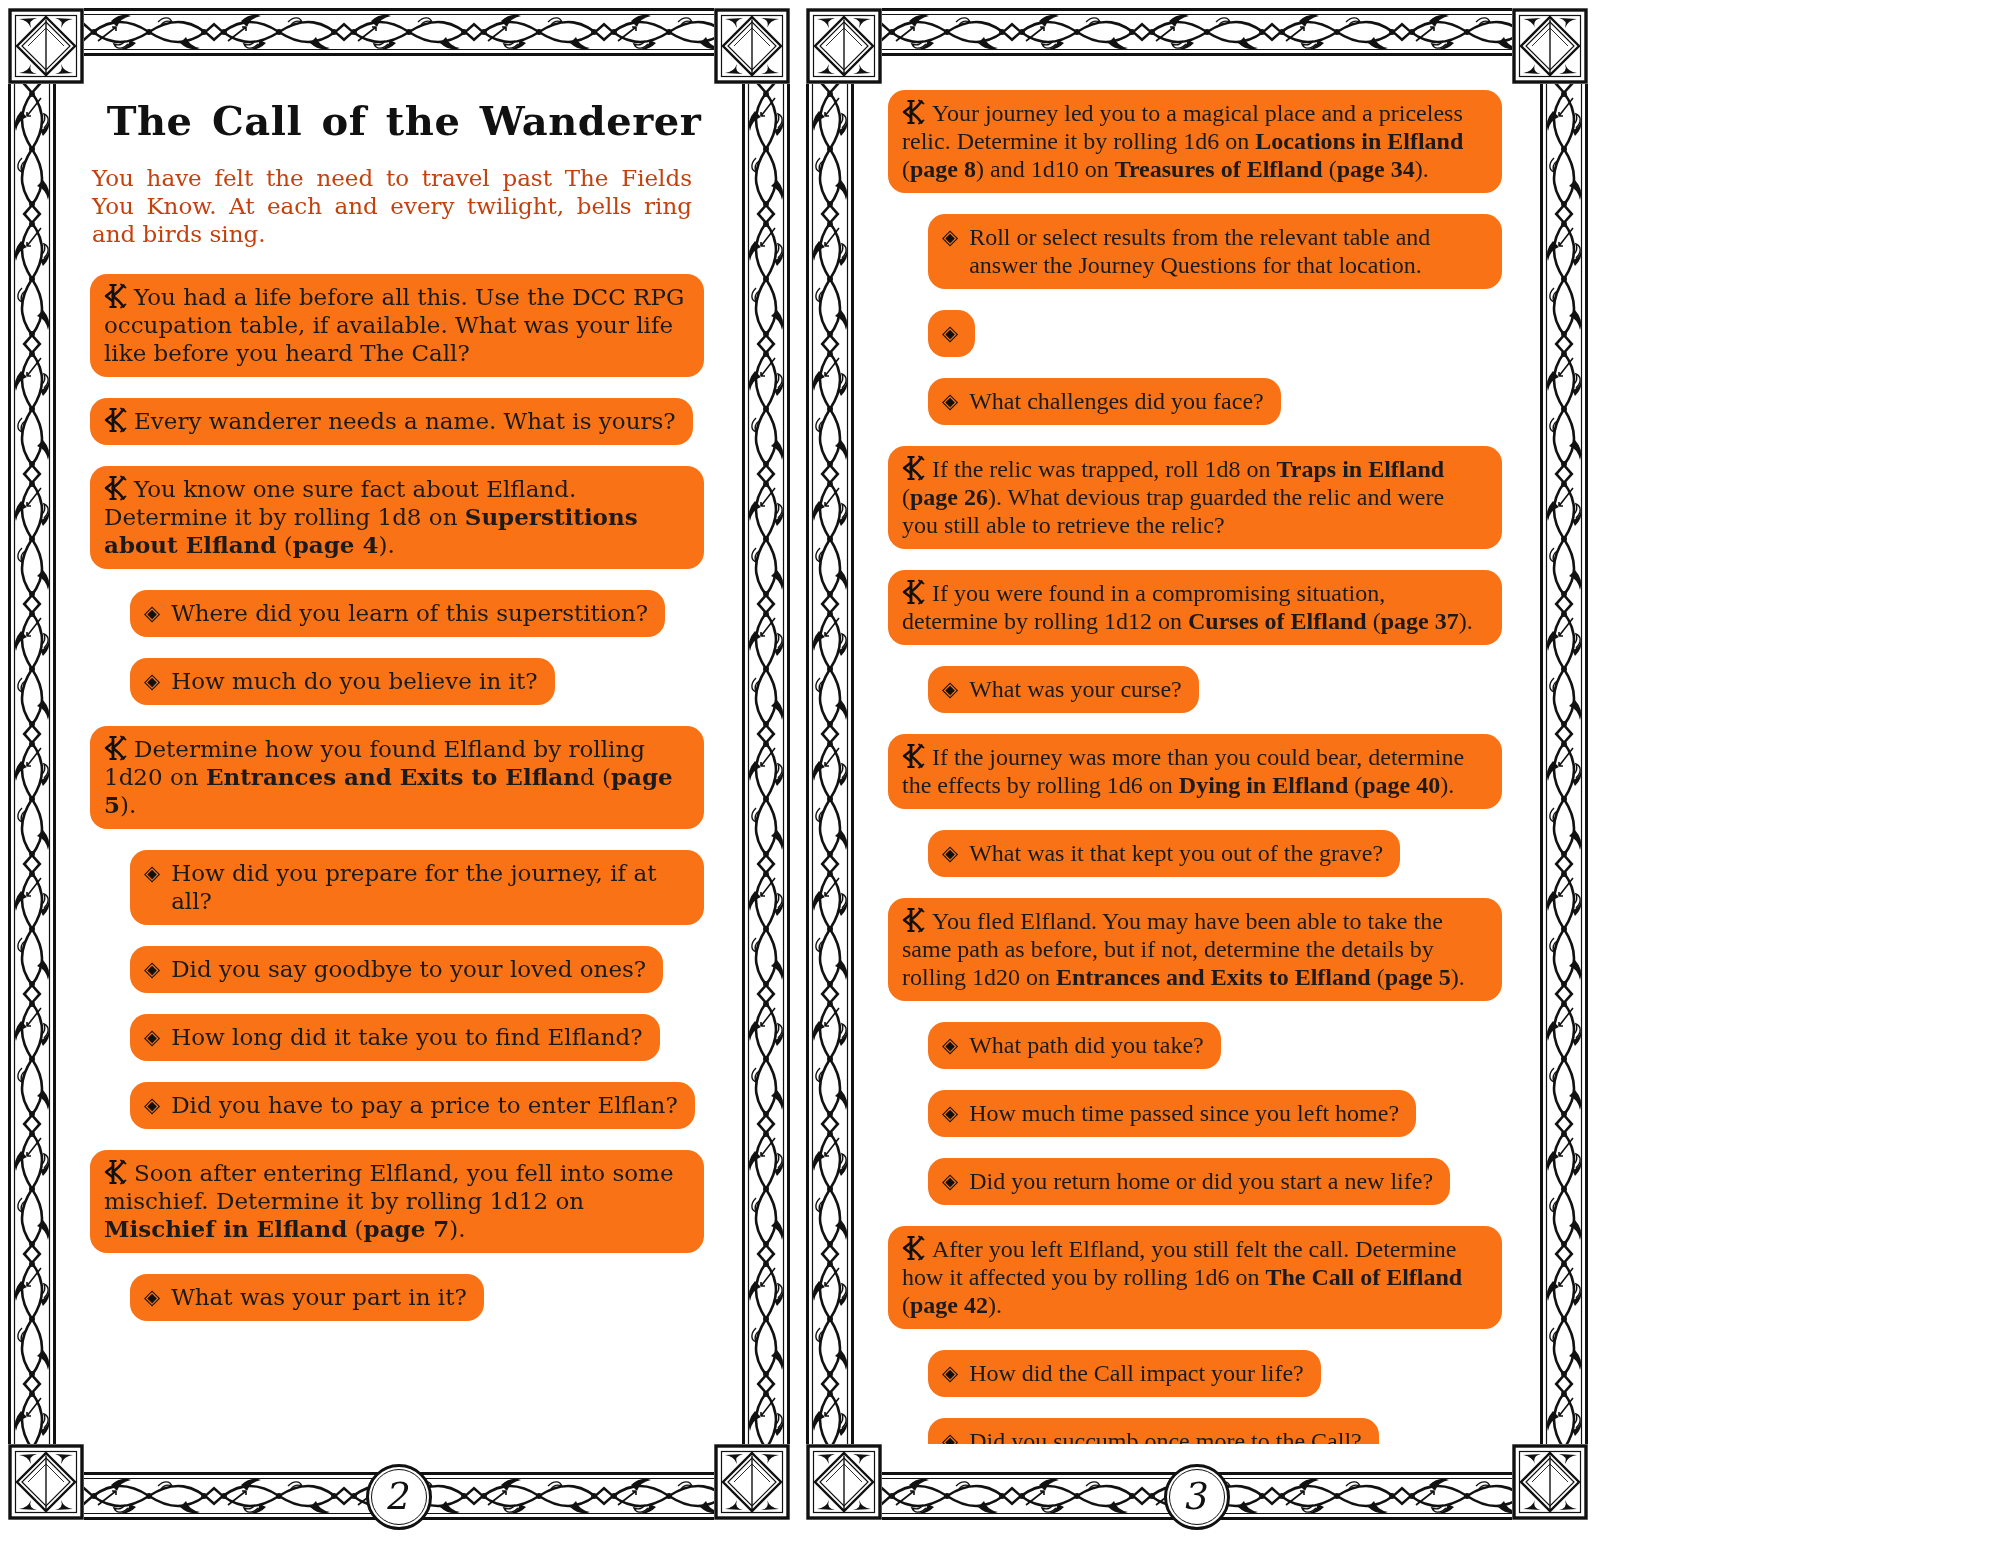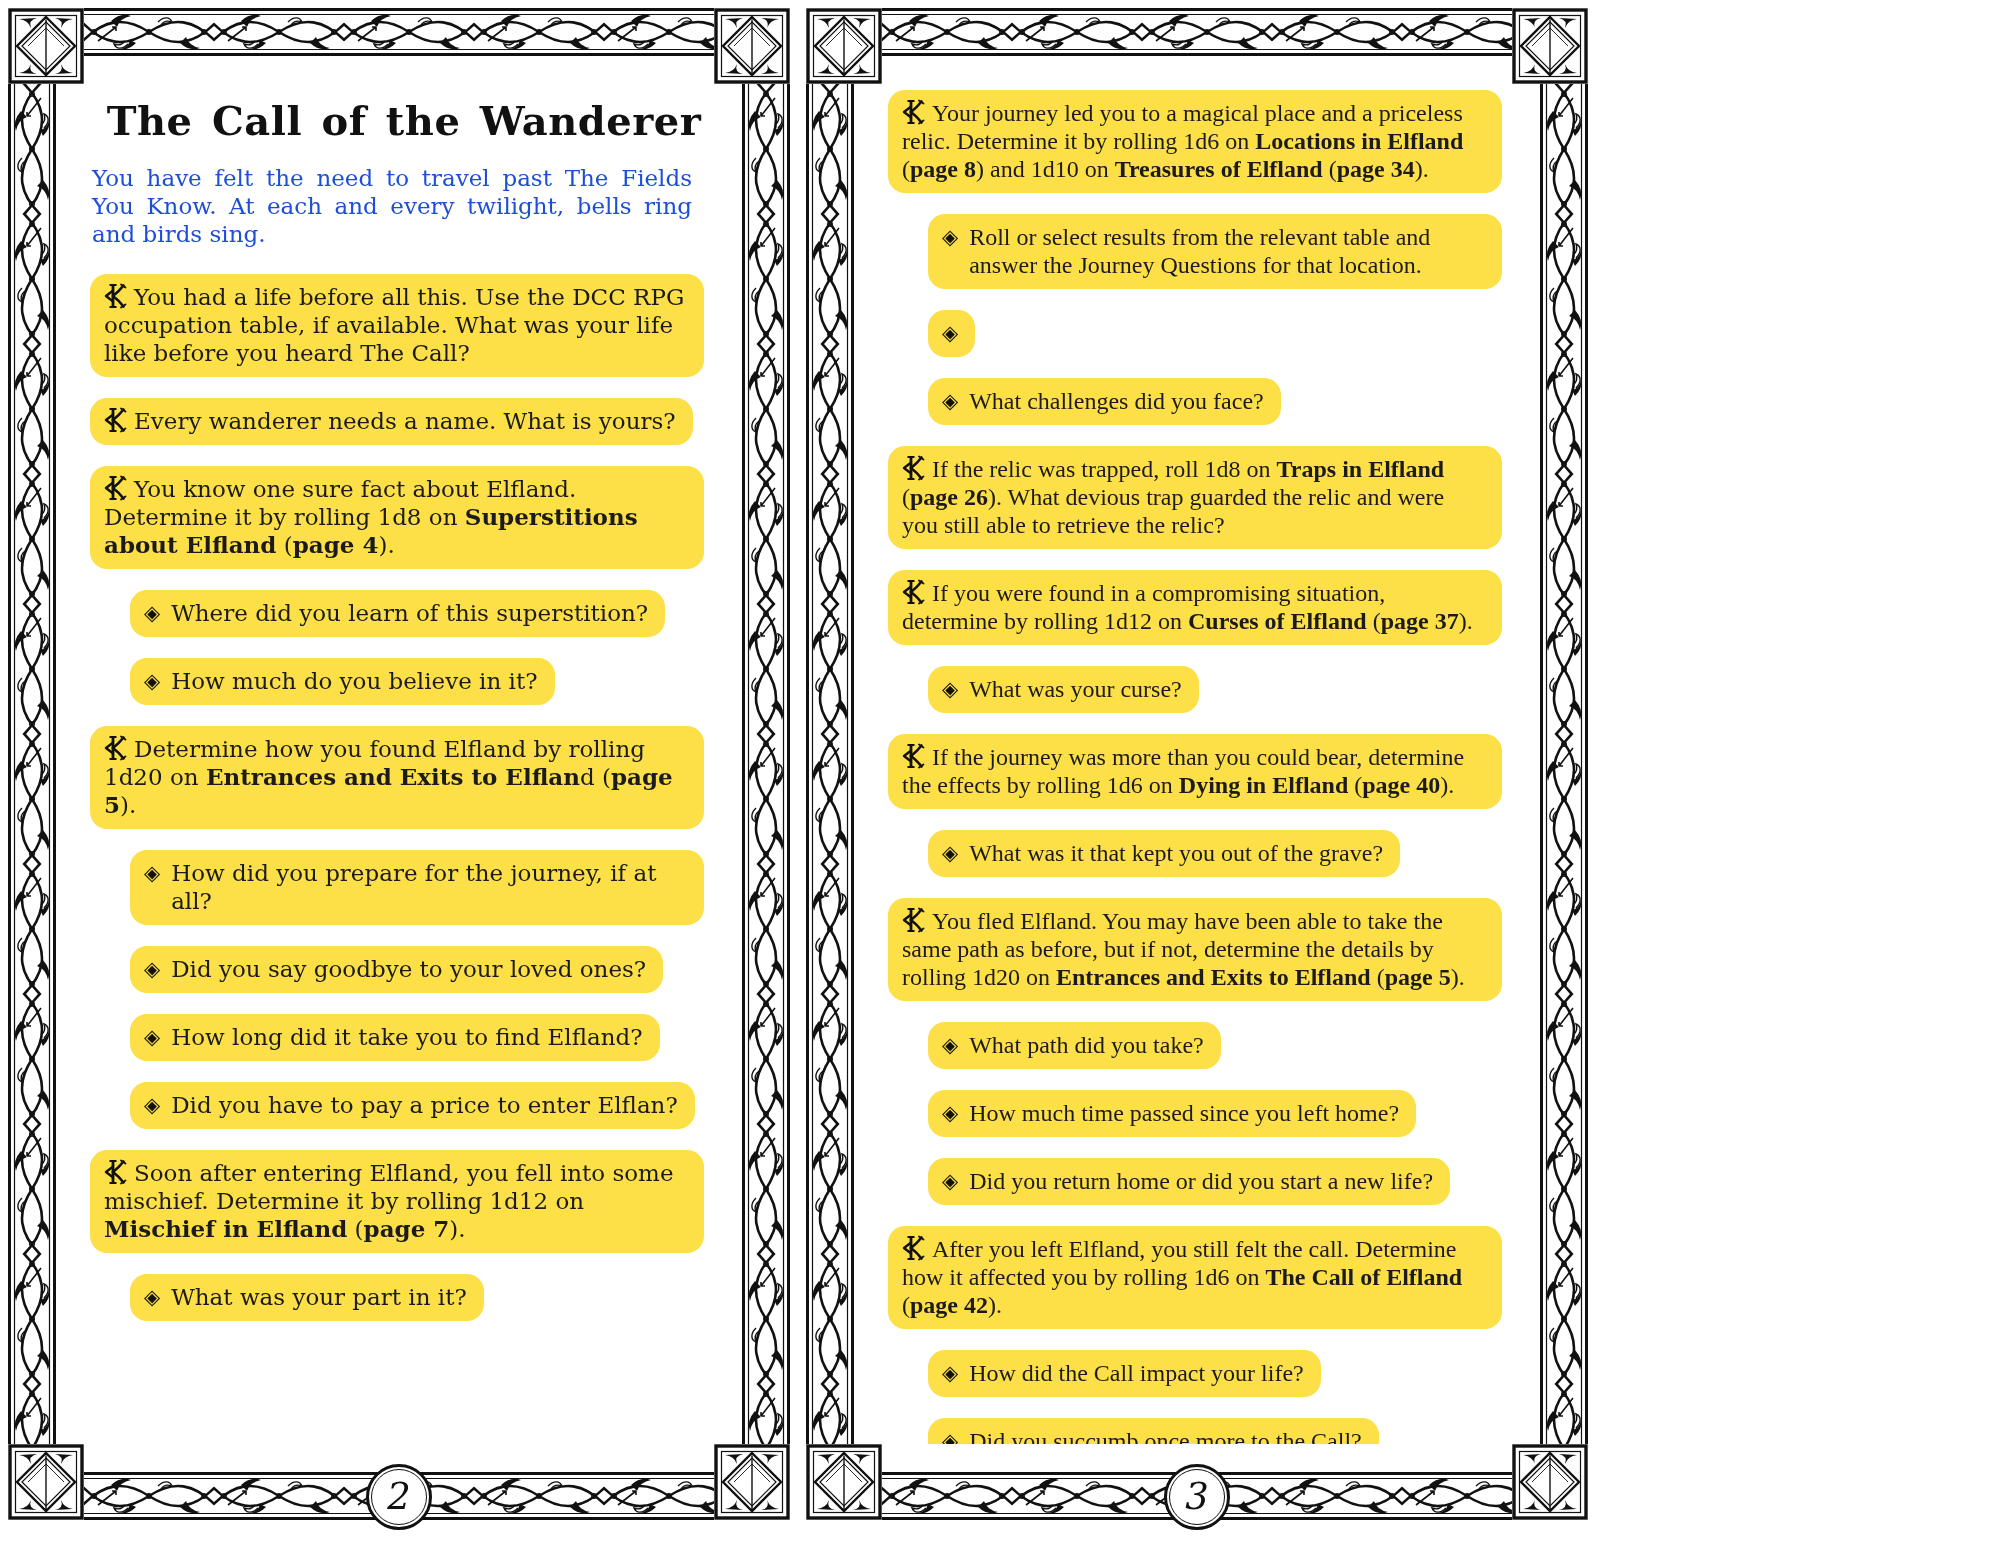--- a/index.html
+++ b/index.html
@@ -33,24 +33,24 @@
   .page-left .content{font-family:"DejaVu Serif","Liberation Serif",serif;font-size:23px;line-height:28px;}
   .page-right .content{font-family:"Liberation Serif",serif;font-size:24px;line-height:28px;}
 
   .doc-title{
     font-family:"DejaVu Serif","Liberation Serif",serif;
     font-weight:bold;font-size:40px;line-height:46px;
     text-align:center;width:628px;margin:10px 0 20px 0;
     letter-spacing:0.5px;word-spacing:5px;color:#111;
   }
   .intro{
-    width:600px;text-align:justify;margin:0 0 26px 2px;color:#1d4ed8;
+    width:600px;text-align:justify;margin:0 0 26px 2px;color:#c2410c;
   }
   .item{
-    background:#fde047;border-radius:17px;
+    background:#f97316;border-radius:17px;
     padding:9px 17px 10px 14px;width:fit-content;
     margin-bottom:21px;color:#1b1b1b;
   }
   .item.main{max-width:622px;}
   .item.sub{margin-left:40px;max-width:646px;display:flex;gap:11px;}
   .item.sub .glyph{
     font-family:"DejaVu Sans",sans-serif;font-size:21px;line-height:28px;
     flex:0 0 auto;color:#111;
   }
   .item.sub .itext{display:block;}

